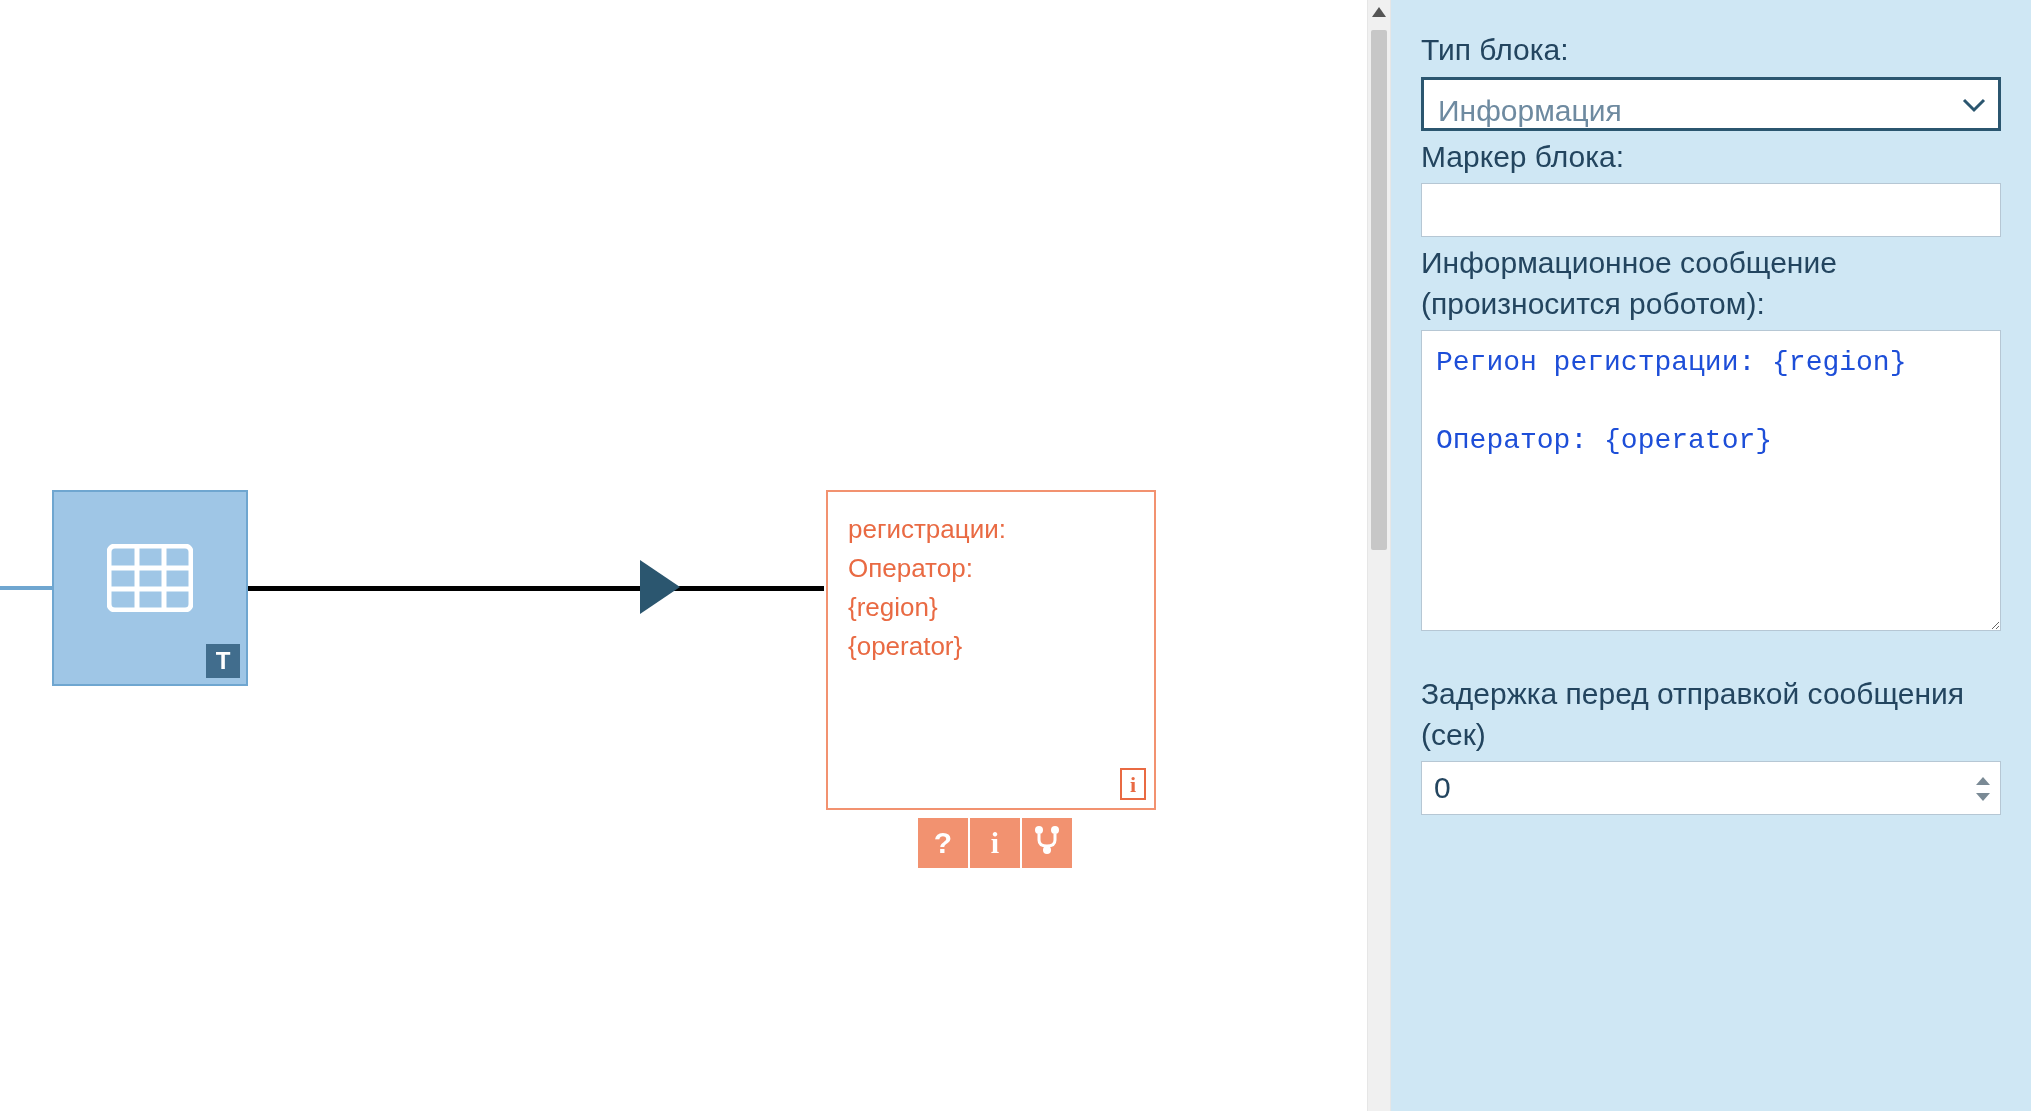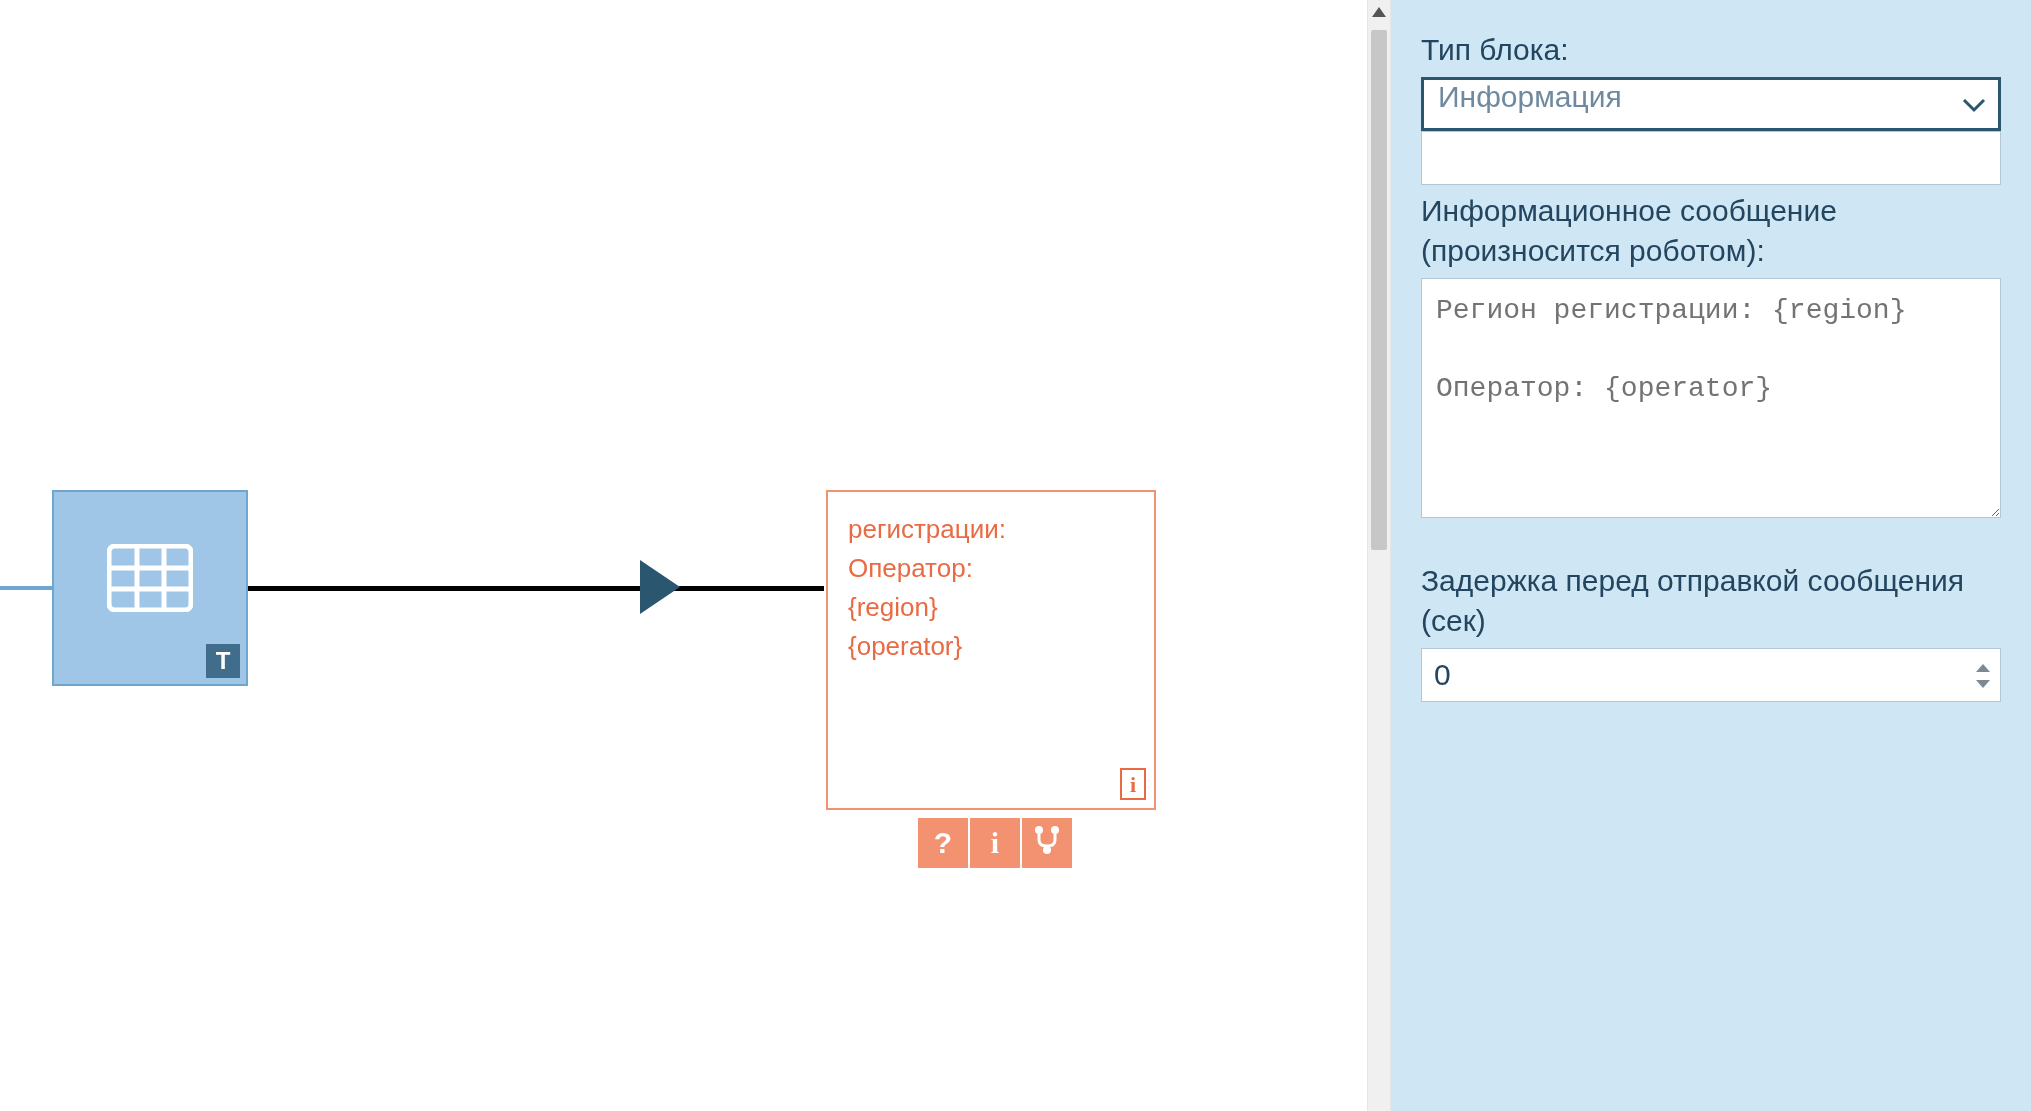--- a/index.html
+++ b/index.html
@@ -54,21 +54,21 @@
     margin-bottom: 6px;
     color: #23455f;
     line-height: 1.35;
   }
   .select-wrap {
     position: relative;
     border: 3px solid #2b566f;
     background: #ffffff;
     height: 54px;
     display: flex;
-    align-items: flex-start;
+    align-items: flex-end;
     padding: 0 46px 0 14px;
     color: #6e8aa0;
     font-size: 30px;
     cursor: pointer;
   }
   .select-wrap .chev {
     position: absolute;
     right: 12px;
     top: 50%;
     transform: translateY(-50%);
@@ -78,27 +78,27 @@
     width: 100%;
     height: 54px;
     border: 1px solid #b6c7d4;
     background: #ffffff;
     font-size: 28px;
     padding: 6px 12px;
     color: #23455f;
   }
   .textarea-input {
     width: 100%;
-    height: 240px;
+    height: 301px;
     border: 1px solid #b6c7d4;
     background: #ffffff;
     font-family: "Consolas","Courier New",monospace;
     font-size: 28px;
     padding: 12px 14px;
-    color: #737373;
+    color: #1d4ed8;
     line-height: 1.4;
     resize: both;
   }
   .number-wrap {
     position: relative;
     width: 100%;
   }
   .number-input {
     width: 100%;
     height: 54px;
@@ -290,20 +290,21 @@
   <label class="field-label">Тип блока:</label>
   <div class="select-wrap">
     <span>Информация</span>
     <span class="chev">
       <svg width="24" height="16" viewBox="0 0 24 16">
           <polyline points="2,2 12,12 22,2" fill="none" stroke="#2b566f" stroke-width="3"></polyline>
         </svg>
     </span>
   </div>
 
+  <label class="field-label">Маркер блока:</label>
   <input class="text-input" type="text" value="" style="">
 
   <label class="field-label">Информационное сообщение (произносится роботом):</label>
   <textarea class="textarea-input" style="">Регион регистрации: {region}
 
 Оператор: {operator}</textarea>
 
   <label class="field-label" style="margin-top:36px">Задержка перед отправкой сообщения (сек)</label>
   <div class="number-wrap">
     <input class="number-input" type="text" value="0" style="">

